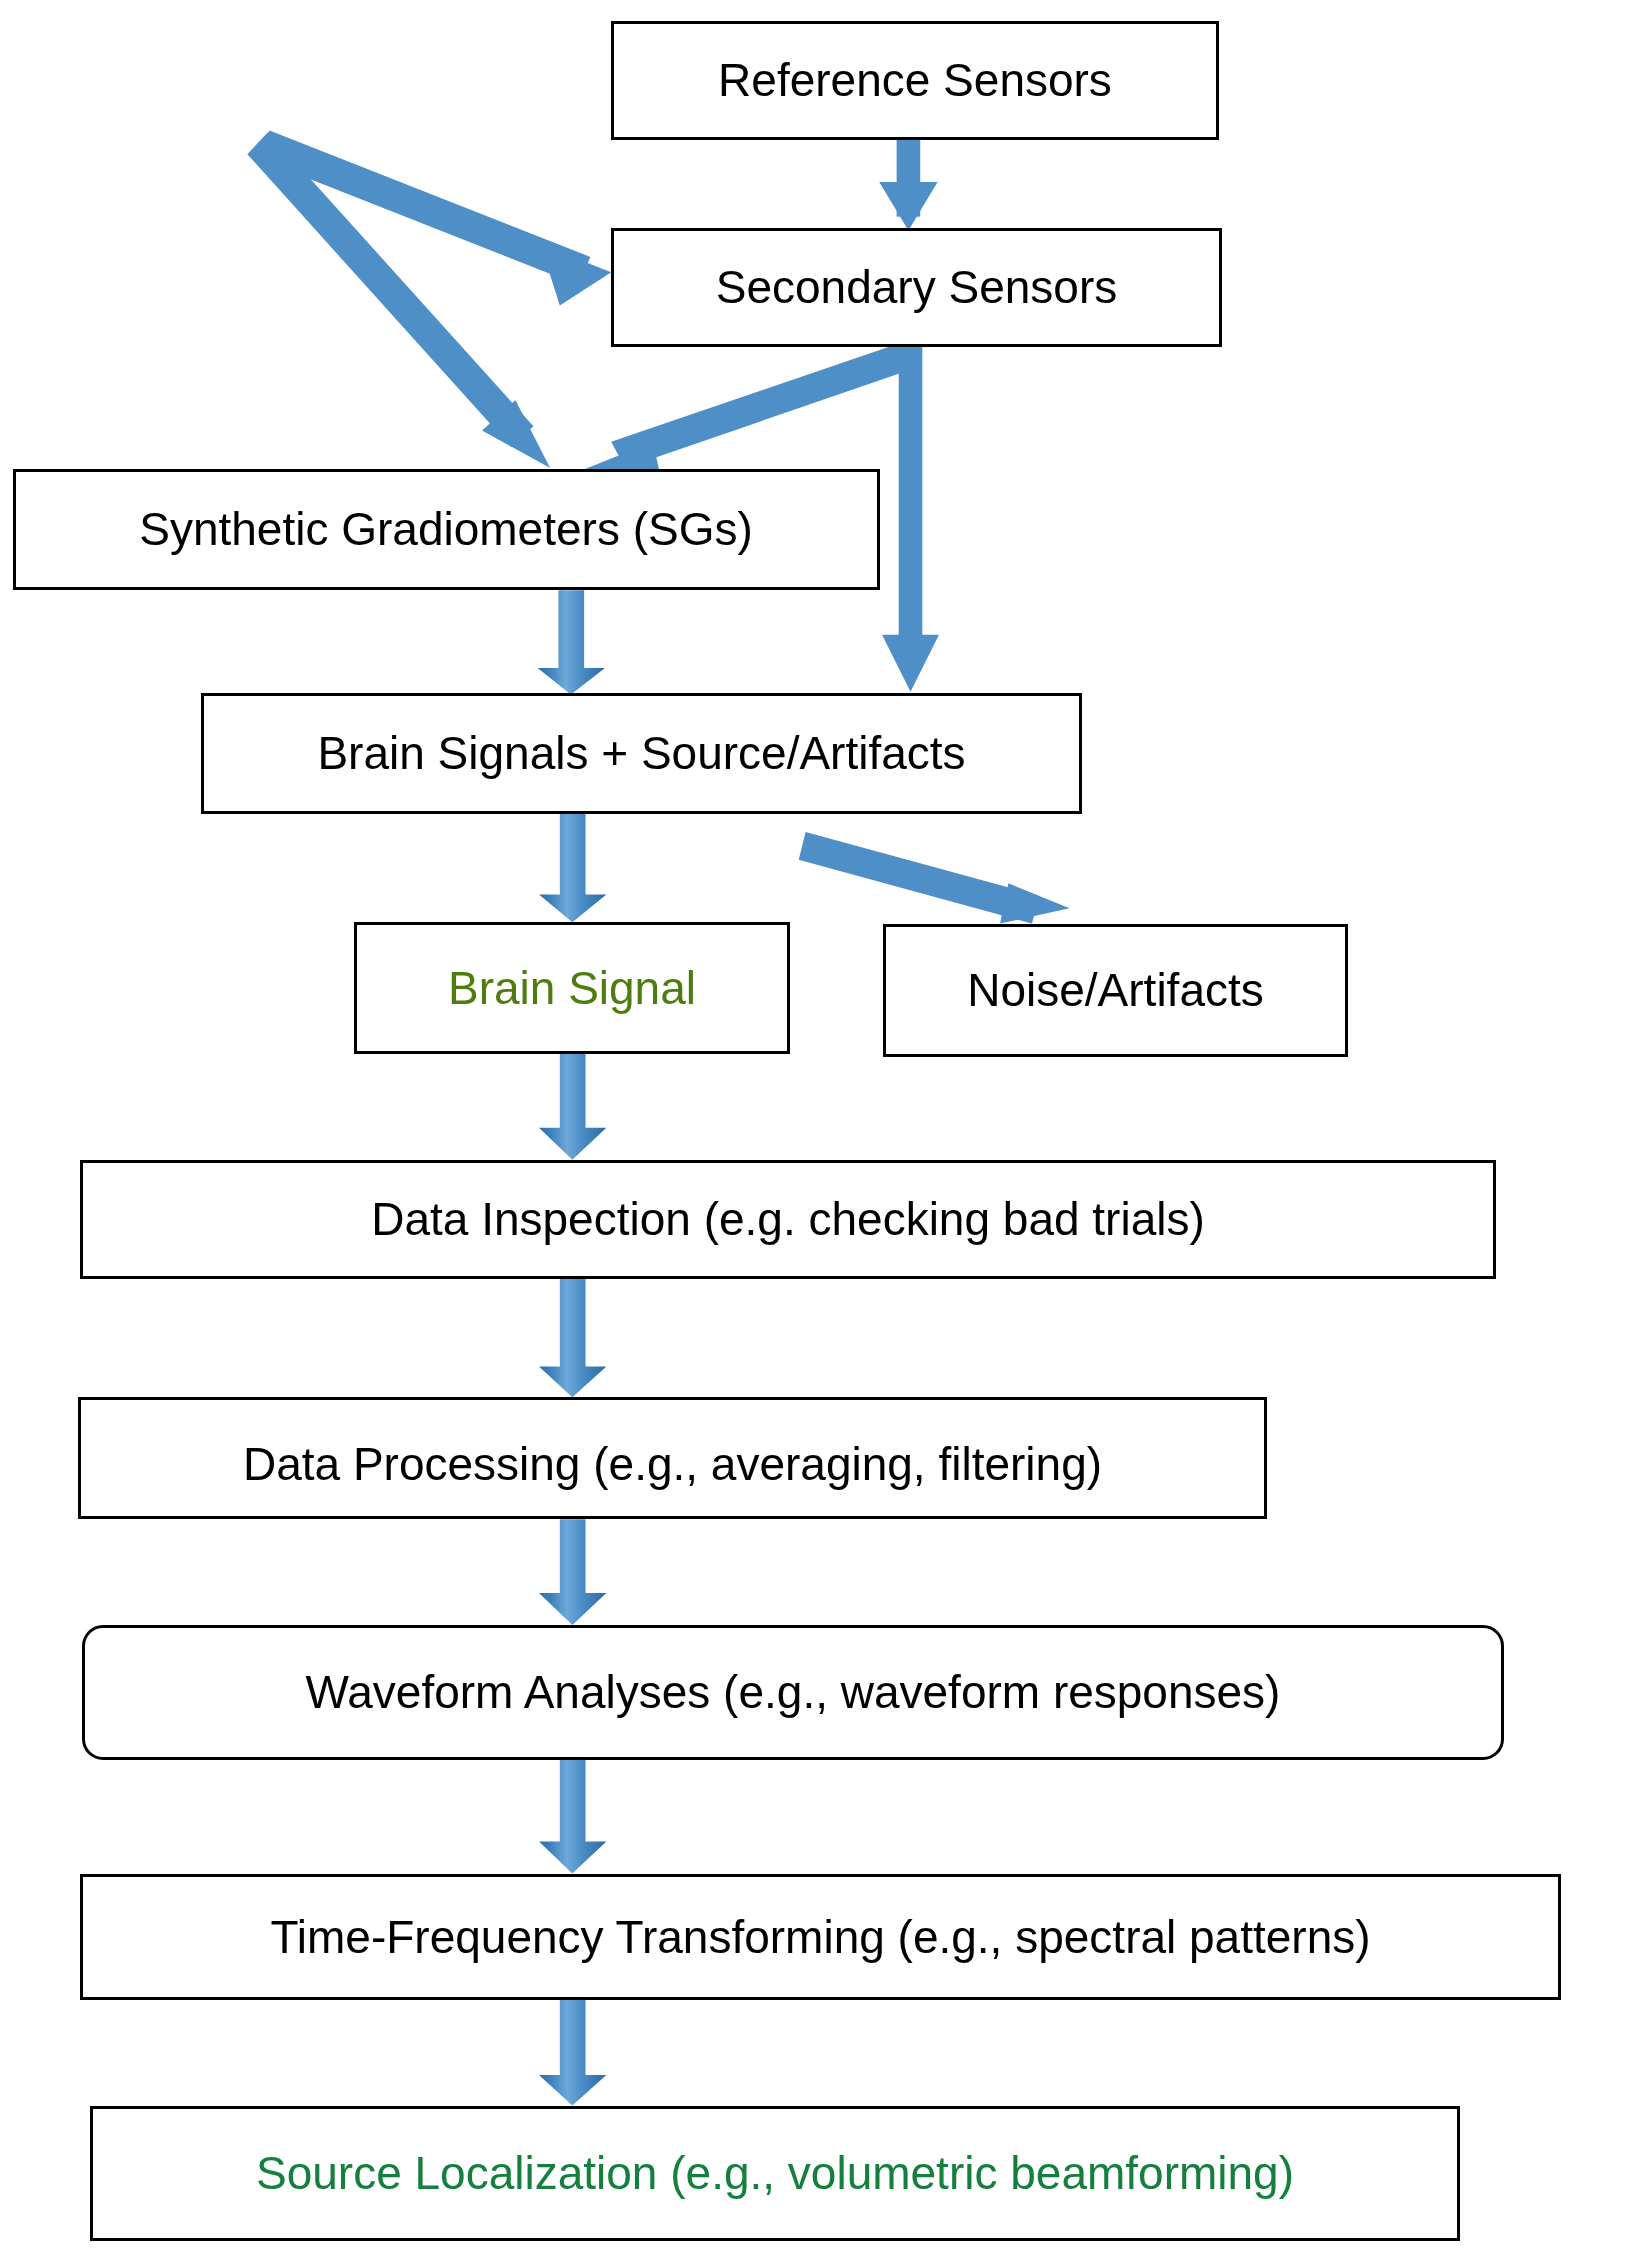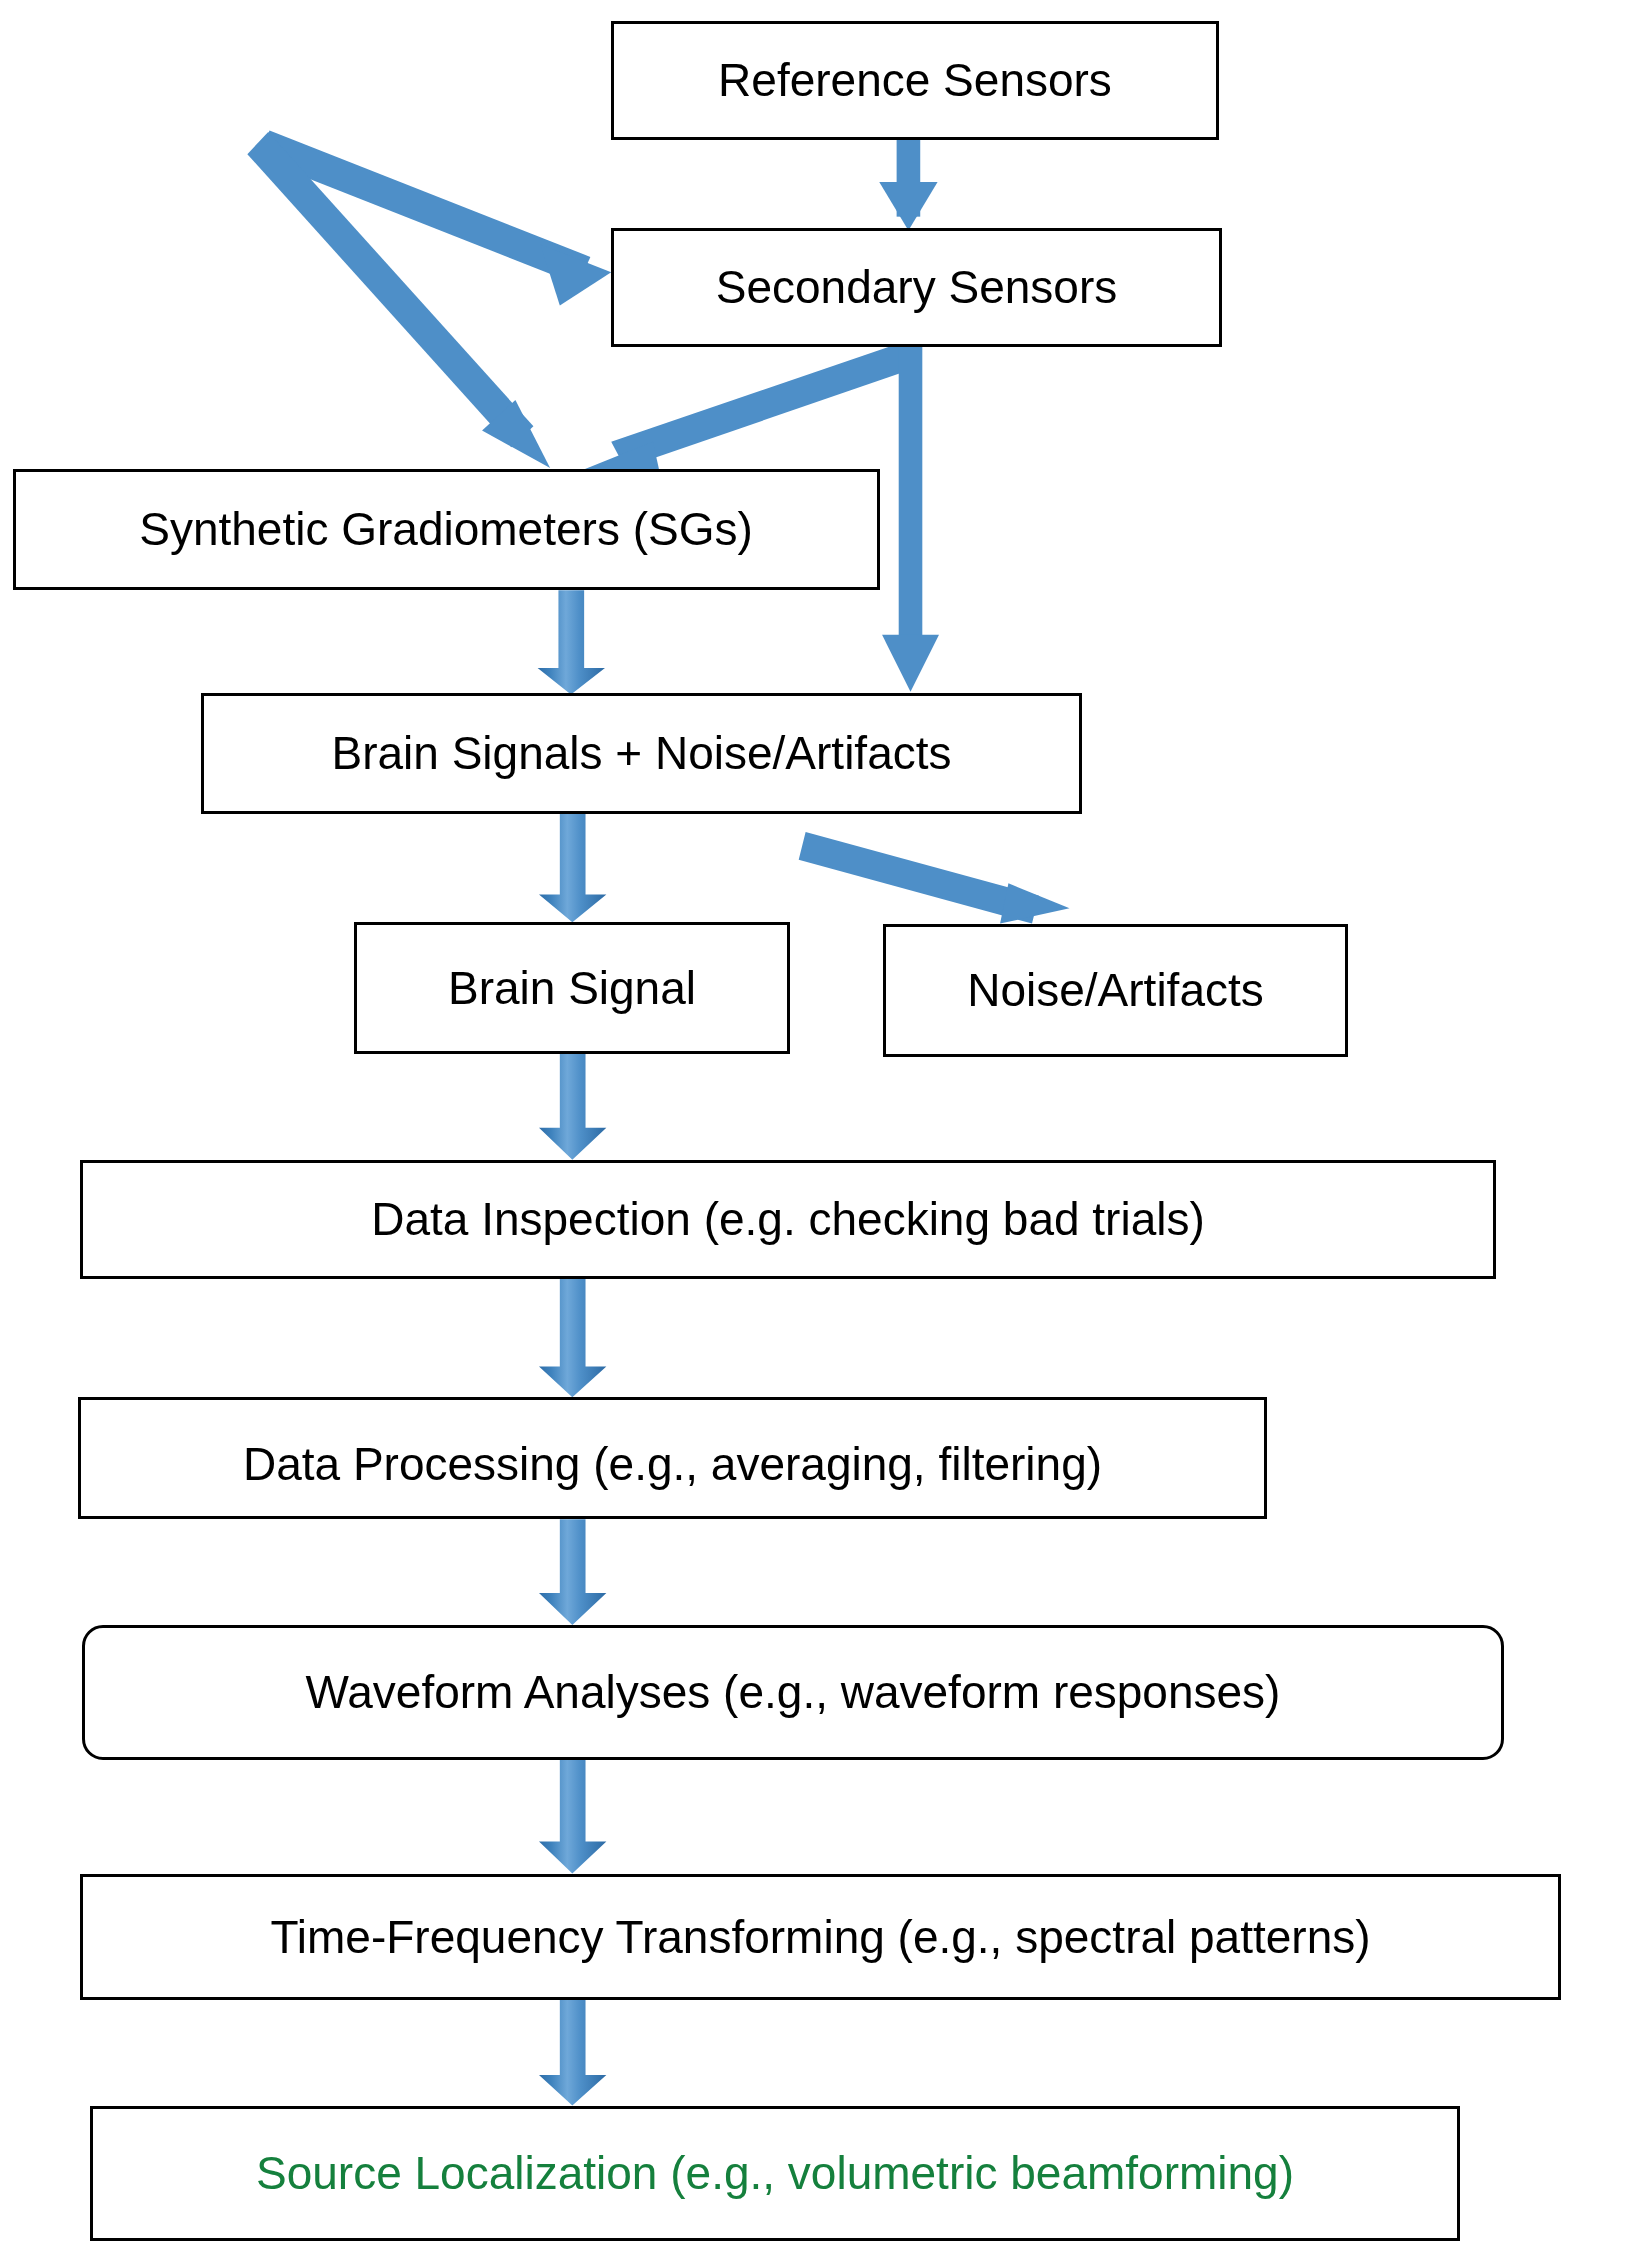--- a/index.html
+++ b/index.html
@@ -122,24 +122,24 @@
   <div class="node" id="n1" style="left: 611px; top: 21px; width: 608px; height: 119px; border-color: rgb(0, 0, 0); background: rgb(255, 255, 255);">
     <span class="label" style="font-size: 46px; color: rgb(0, 0, 0);">Reference Sensors</span>
   </div>
   <div class="node" id="n3" style="left: 12.5px; top: 469px; width: 867px; height: 121px; border-color: rgb(0, 0, 0); background: rgb(255, 255, 255);">
     <span class="label" style="font-size: 46px; color: rgb(0, 0, 0);">Synthetic Gradiometers (SGs)</span>
   </div>
   <div class="node" id="n2" style="left: 611px; top: 228px; width: 611px; height: 119px; border-color: rgb(0, 0, 0); background: rgb(255, 255, 255);">
     <span class="label" style="font-size: 46px; color: rgb(0, 0, 0);">Secondary Sensors</span>
   </div>
   <div class="node" id="n4" style="left: 201px; top: 693px; width: 881px; height: 121px; border-color: rgb(0, 0, 0); background: rgb(255, 255, 255);">
-    <span class="label" style="font-size: 46px; color: rgb(0, 0, 0);">Brain Signals + Noise/Artifacts</span>
+    <span class="label" style="font-size: 46px; color: rgb(0, 0, 0);">Brain Signals + Source/Artifacts</span>
   </div>
   <div class="node" id="n5" style="left: 354px; top: 922px; width: 436px; height: 132px; border-color: rgb(0, 0, 0); background: rgb(255, 255, 255);">
-    <span class="label" style="font-size: 46px; color: #000000;">Brain Signal</span>
+    <span class="label" style="font-size: 46px; color: #4d7c0f;">Brain Signal</span>
   </div>
   <div class="node" id="n6" style="left: 863px; top: 924px; width: 465px; height: 133px; border-color: rgb(0, 0, 0); background: rgb(255, 255, 255); margin-left: 20px;">
     <span class="label" style="font-size: 46px; color: rgb(0, 0, 0);">Noise/Artifacts</span>
   </div>
   <div class="node" id="n7" style="left: 80px; top: 1160px; width: 1416px; height: 119px; border-color: rgb(0, 0, 0); background: rgb(255, 255, 255);">
     <span class="label" style="font-size: 46px; color: rgb(0, 0, 0);">Data Inspection (e.g. checking bad trials)</span>
   </div>
   <div class="node" id="n8" style="left: 78px; top: 1397px; width: 1189px; height: 122px; border-color: rgb(0, 0, 0); background: rgb(255, 255, 255);">
     <span class="label" style="font-size: 46px; color: rgb(0, 0, 0); margin-top: 12px;">Data Processing (e.g., averaging, filtering)</span>
   </div>

